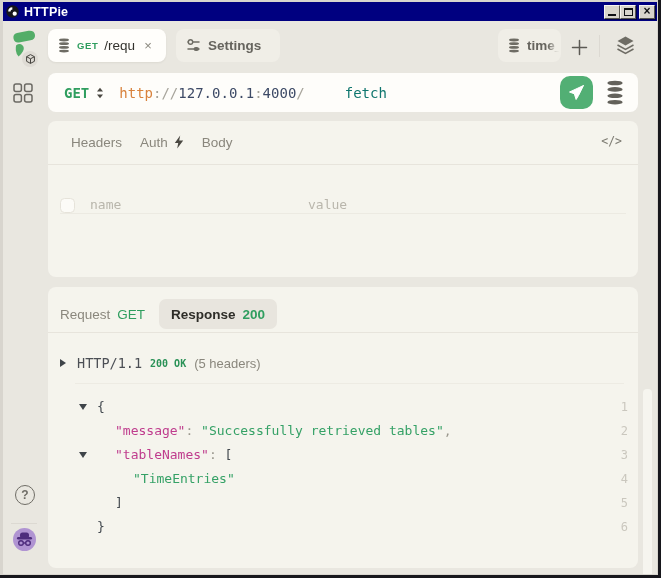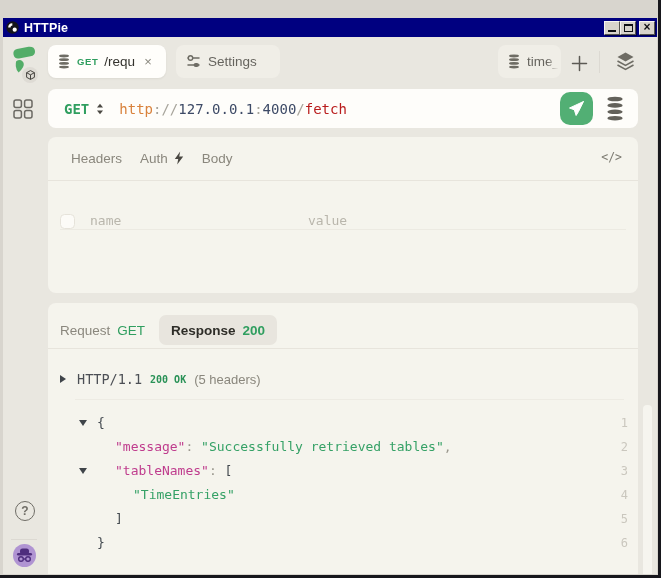--- a/index.html
+++ b/index.html
@@ -1,18 +1,18 @@
 <!DOCTYPE html>
 <html><head>
 <meta charset="utf-8">
 <style>
   html,body{margin:0;padding:0;background:#fff;}
   *{box-sizing:border-box;}
   .window{width:661px;height:578px;background:#17171c;padding:0 3px 3px 0;font-family:"Liberation Sans",sans-serif;}
-  .frame{width:100%;height:100%;background:#d8d5ce;padding:18px 1px 1px 3px;}
+  .frame{width:100%;height:100%;background:#d8d5ce;padding:2px 1px 1px 3px;}
   .titlebar{height:19px;background:#000080;display:flex;align-items:center;padding:0 2px 0 3px;}
   .tb-icon{width:13px;height:13px;flex:0 0 auto;}
   .tb-title{color:#fff;font-size:12.5px;font-weight:700;margin-left:5px;letter-spacing:.2px;}
   .tb-btns{margin-left:auto;display:flex;align-items:center;}
   .wbtn{width:16px;height:14px;background:#d8d4cc;border:1px solid;border-color:#f7f5f1 #55534e #55534e #f7f5f1;box-shadow:1px 1px 0 rgba(0,0,0,.4);display:flex;align-items:center;justify-content:center;position:relative;}
   .wbtn.close{margin-left:3px;}
   .g-min{position:absolute;left:3px;bottom:2px;width:8px;height:2px;background:#101014;}
   .g-max{width:9px;height:8px;border:1px solid #101014;border-top-width:2px;}
   .g-close{font-size:12px;font-weight:700;color:#101014;line-height:1;margin-top:-1px;}
   .app{position:relative;height:calc(100% - 19px);background:#e9e7e0;overflow:hidden;}
@@ -21,35 +21,35 @@
   .side-divider{left:8px;top:502px;width:26px;height:1px;background:#dcd9d2;}
   .help{left:12px;top:464px;width:20px;height:20px;border:1.6px solid #6f6d66;border-radius:50%;color:#6f6d66;font-size:12px;font-weight:700;display:flex;align-items:center;justify-content:center;}
   
   .tab{top:8px;height:33px;border-radius:8px;display:flex;align-items:center;padding:0 10px;}
   .tab.active{background:#fffefb;box-shadow:0 1px 2px rgba(60,60,50,.08);}
   .tab.inactive{background:#f0eee7;}
   .tab .dbicon{margin-right:7px;flex:0 0 auto;}
   .meth{font-size:9.5px;font-weight:700;letter-spacing:.6px;color:#8a887e;margin-right:6px;}
   .meth.get{color:#2f9e5f;}
   .tlabel{font-size:13.5px;font-weight:500;color:#33322d;white-space:nowrap;overflow:hidden;}
-  .tlabel.gray{color:#66645e;font-weight:400;}
+  .tlabel.gray{color:#66645e;font-weight:700;}
   .tclose{margin-left:9px;color:#8a887e;font-size:13px;line-height:1;}
   .fade{-webkit-mask-image:linear-gradient(90deg,#000 60%,transparent 95%);mask-image:linear-gradient(90deg,#000 60%,transparent 95%);}
   .plus{left:563px;top:13px;width:26px;height:26px;display:flex;align-items:center;justify-content:center;}
   .vsep{left:596px;top:14px;width:1px;height:22px;background:#dcd9d2;}
   .layers{left:612px;top:14px;}
   
   .urlbar{left:45px;top:52px;width:590px;height:39px;background:#fefdfa;border-radius:8px;display:flex;align-items:center;padding-left:16px;}
   .u-method{font-family:"DejaVu Sans Mono",monospace;font-size:14px;font-weight:700;color:#2f9e5f;}
   .updown{margin-left:7px;}
   .url{margin-left:15px;font-family:"DejaVu Sans Mono",monospace;font-size:14px;white-space:pre;}
   .c-scheme{color:#d9823c;}
   .c-punc{color:#a7a49b;}
   .c-host{color:#3d4a66;}
-  .c-path{color:#b91c1c;}
+  .c-path{color:#0f766e;margin-left:40px;}
   .send{position:absolute;right:45px;top:3px;width:33px;height:33px;border-radius:10px;background:#52af74;display:flex;align-items:center;justify-content:center;}
   .dbbig{position:absolute;right:14px;top:7px;}
   
   .card{background:#f5f4ed;border-radius:8px;}
   .params{left:45px;top:100px;width:590px;height:156px;}
   .ptabs{position:absolute;top:6px;left:5px;height:30px;display:flex;align-items:center;}
   .pill{background:#e8e5de;border-radius:7px;height:30px;padding:0 10px;display:flex;align-items:center;font-size:13px;font-weight:600;color:#2e2d28;}
   .ptab{margin-left:18px;font-size:13.5px;color:#8a877d;display:flex;align-items:center;}
   .ptab.first{}
   .bolt{margin-left:6px;}

